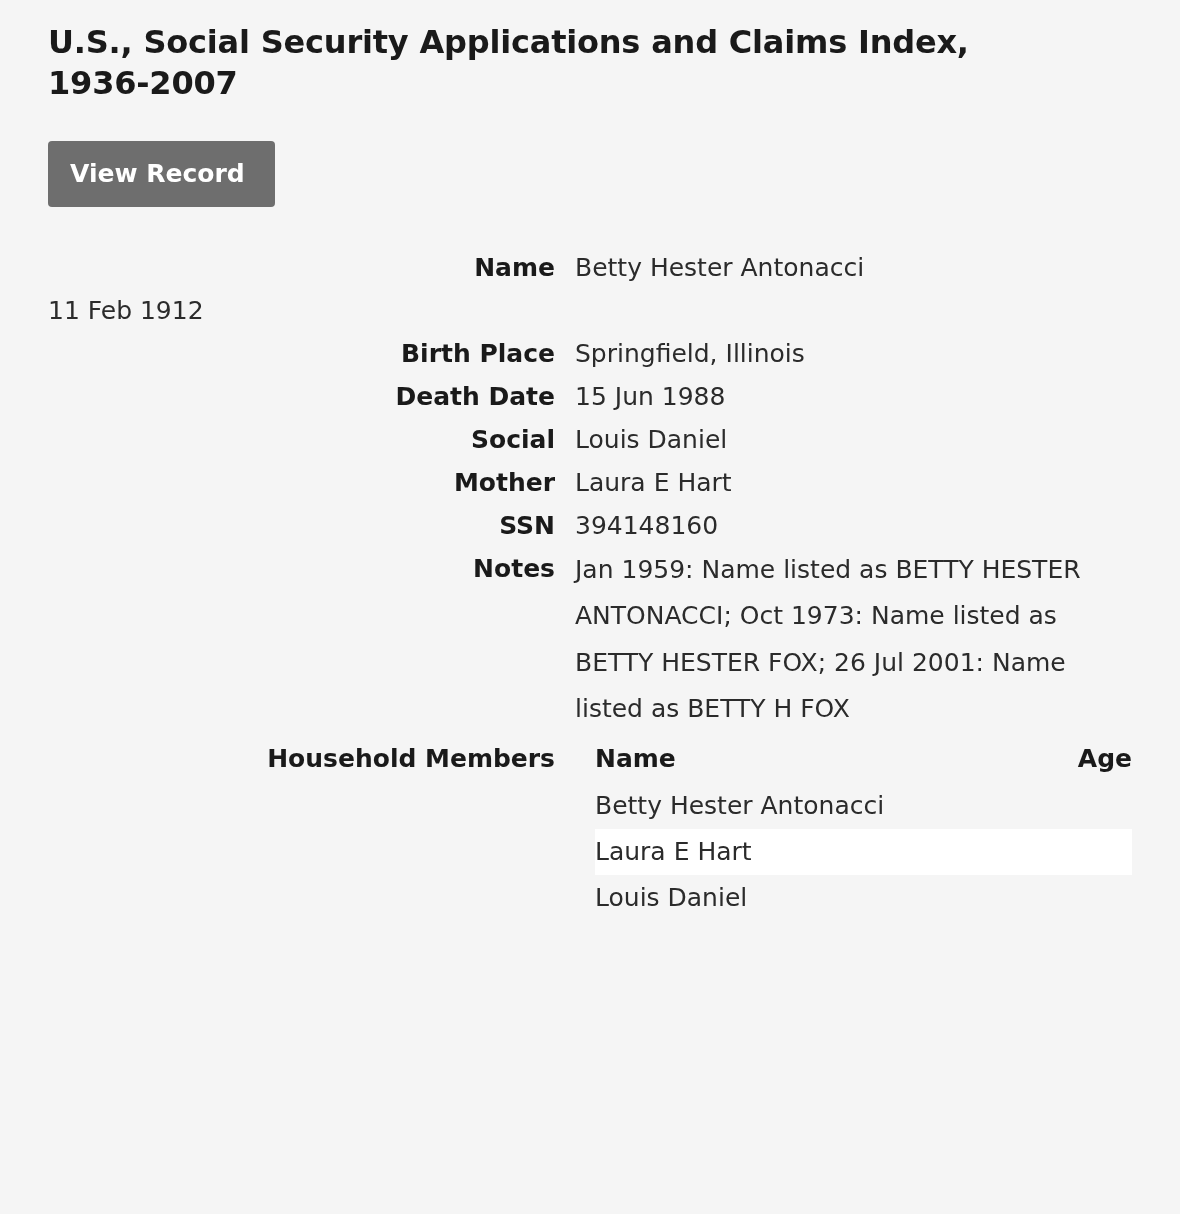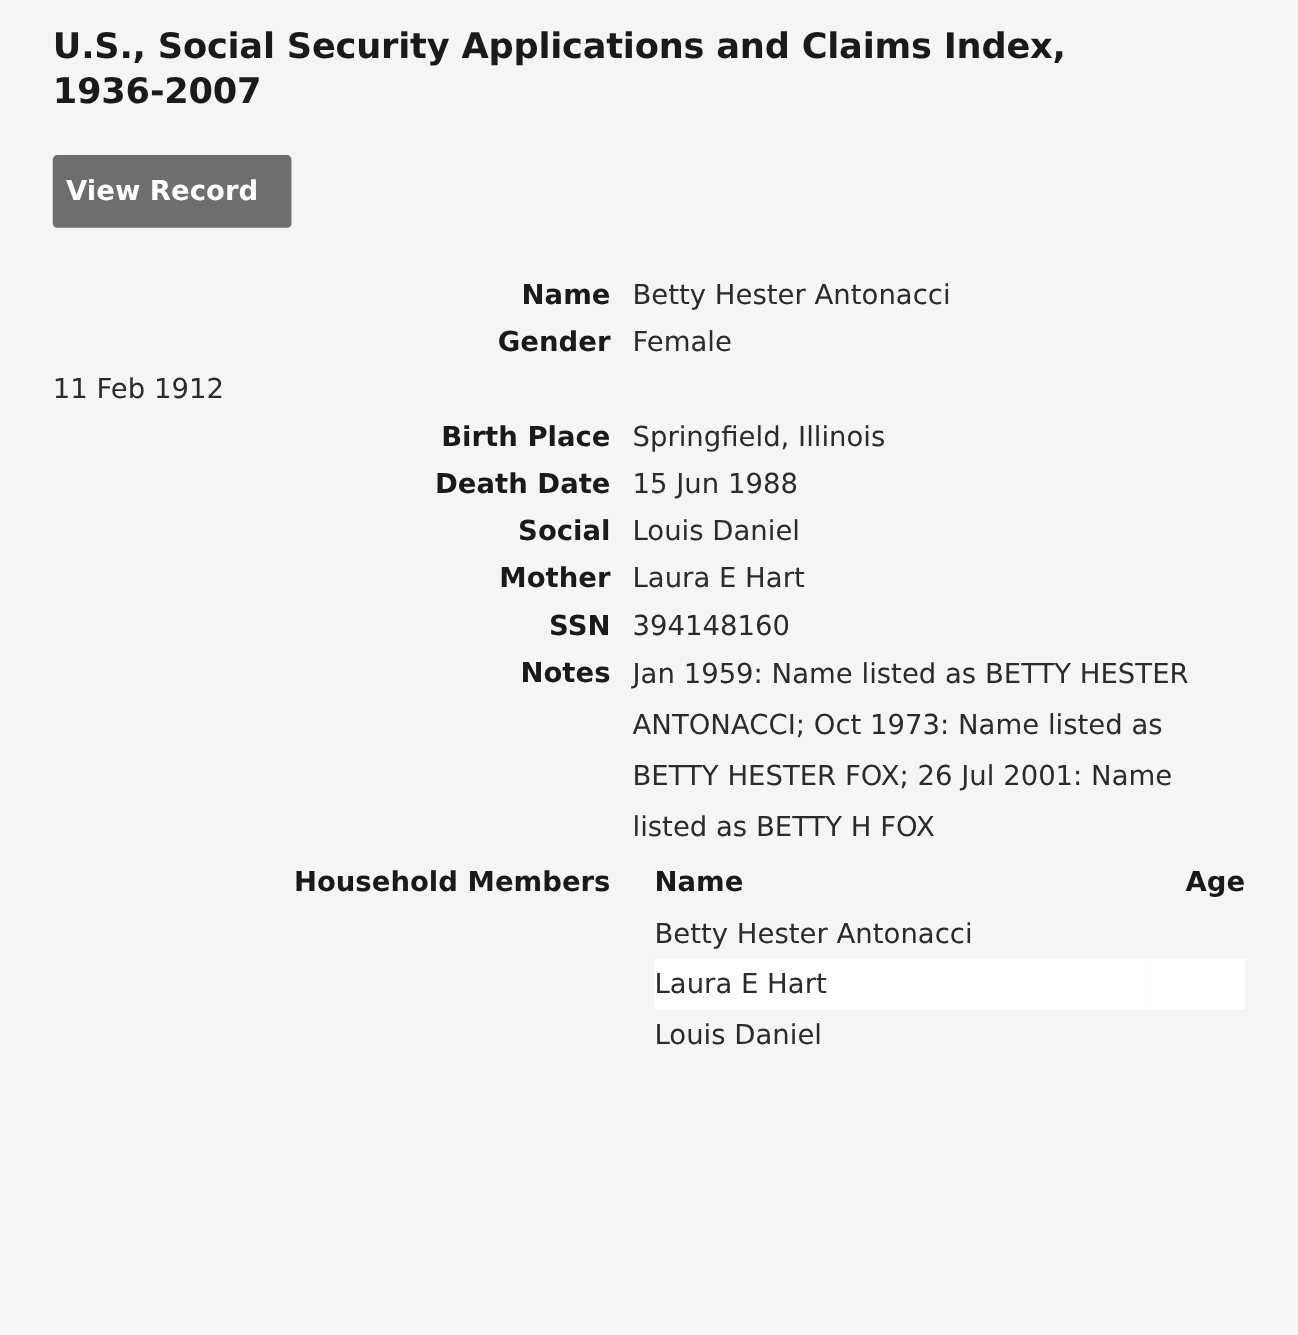--- a/index.html
+++ b/index.html
@@ -27,21 +27,21 @@
     margin: 0 0 0 0;
     max-width: 1030px;
   }
   .view-record-btn {
     display: inline-block;
     margin-top: 37px;
     background: #6e6e6e;
     color: #ffffff;
     font-size: 25px;
     font-weight: bold;
-    padding: 20px 30px 21px 12px;
+    padding: 20px 30px 21px 22px;
     border: none;
     border-radius: 4px;
     cursor: pointer;
     font-family: "DejaVu Sans", sans-serif;
     line-height: 1;
   }
   .fields {
     margin-top: 39px;
     width: 100%;
   }
@@ -125,24 +125,20 @@
   <h1 class="title">U.S., Social Security Applications and Claims Index, 1936-2007</h1>
 
   <button class="view-record-btn">View Record</button>
 
   <div class="fields">
     <div class="field-row">
       <div class="field-label">Name</div>
       <div class="field-value">Betty Hester Antonacci</div>
     </div>
     <div class="field-row">
-      <div class="field-label">Gender</div>
-      <div class="field-value">Female</div>
-    </div>
-    <div class="field-row">
       <div class="field-value">11 Feb 1912</div>
     </div>
     <div class="field-row">
       <div class="field-label">Birth Place</div>
       <div class="field-value">Springfield, Illinois</div>
     </div>
     <div class="field-row">
       <div class="field-label">Death Date</div>
       <div class="field-value">15 Jun 1988</div>
     </div>

